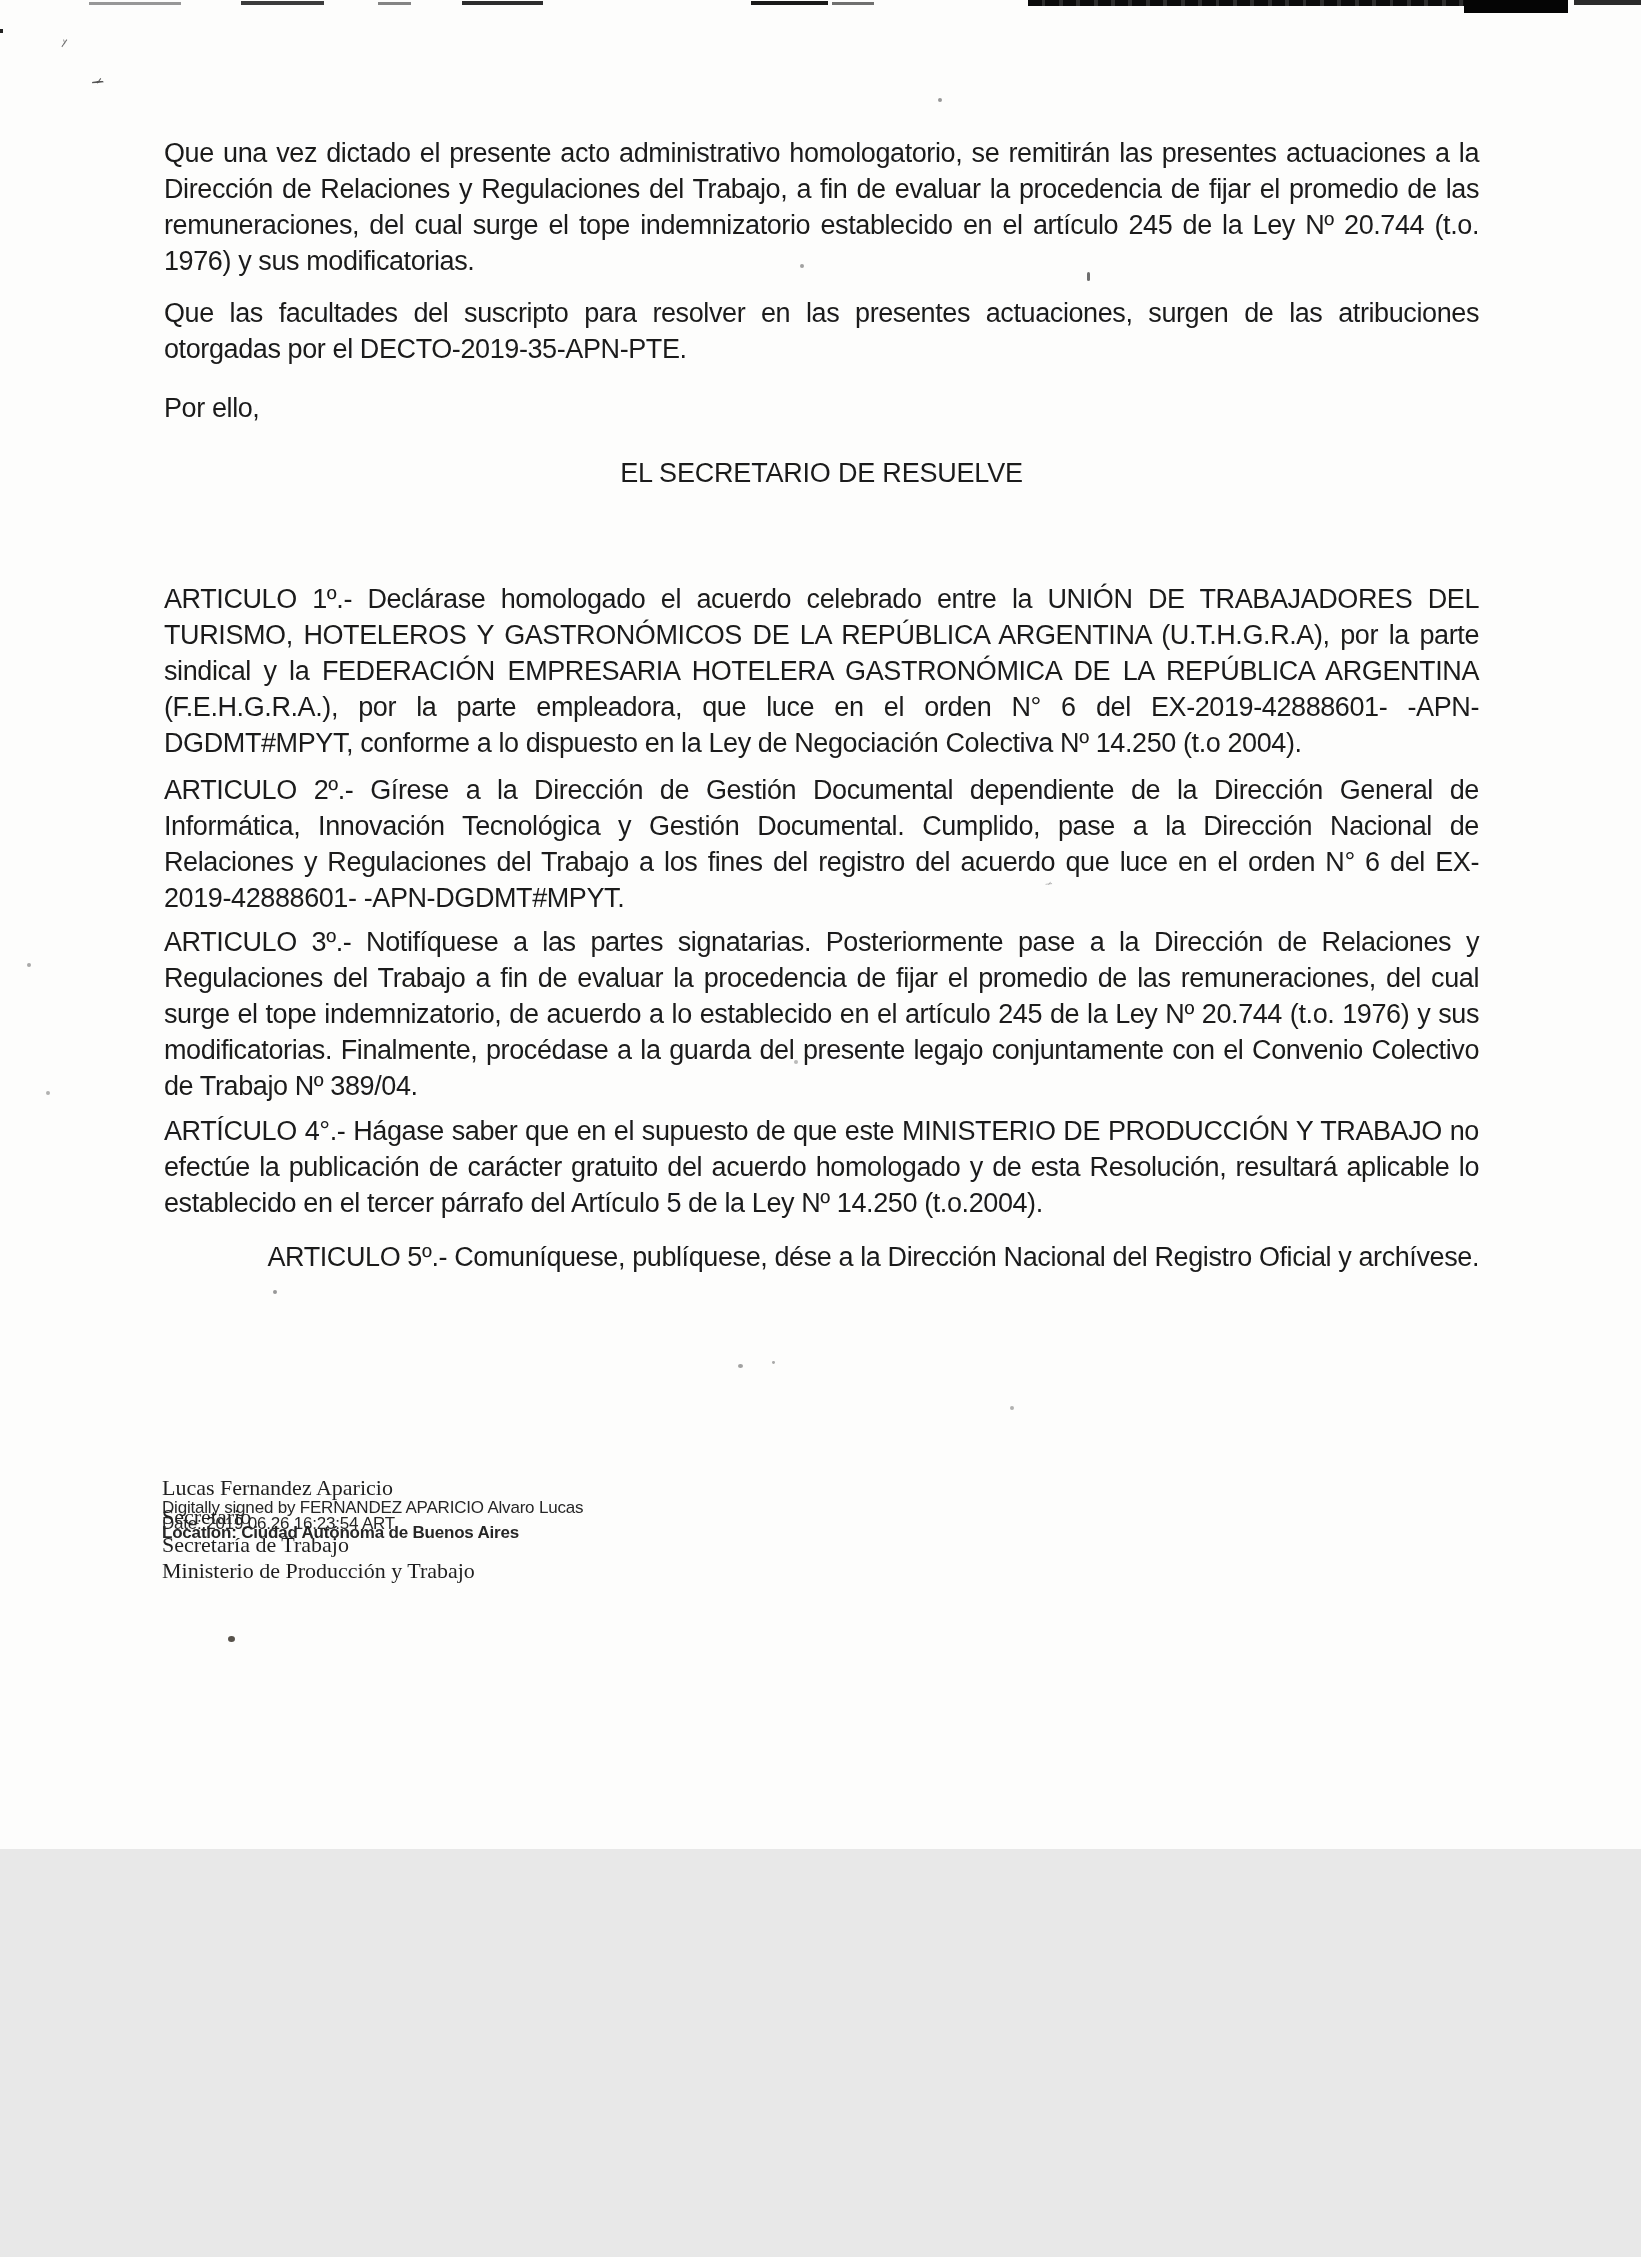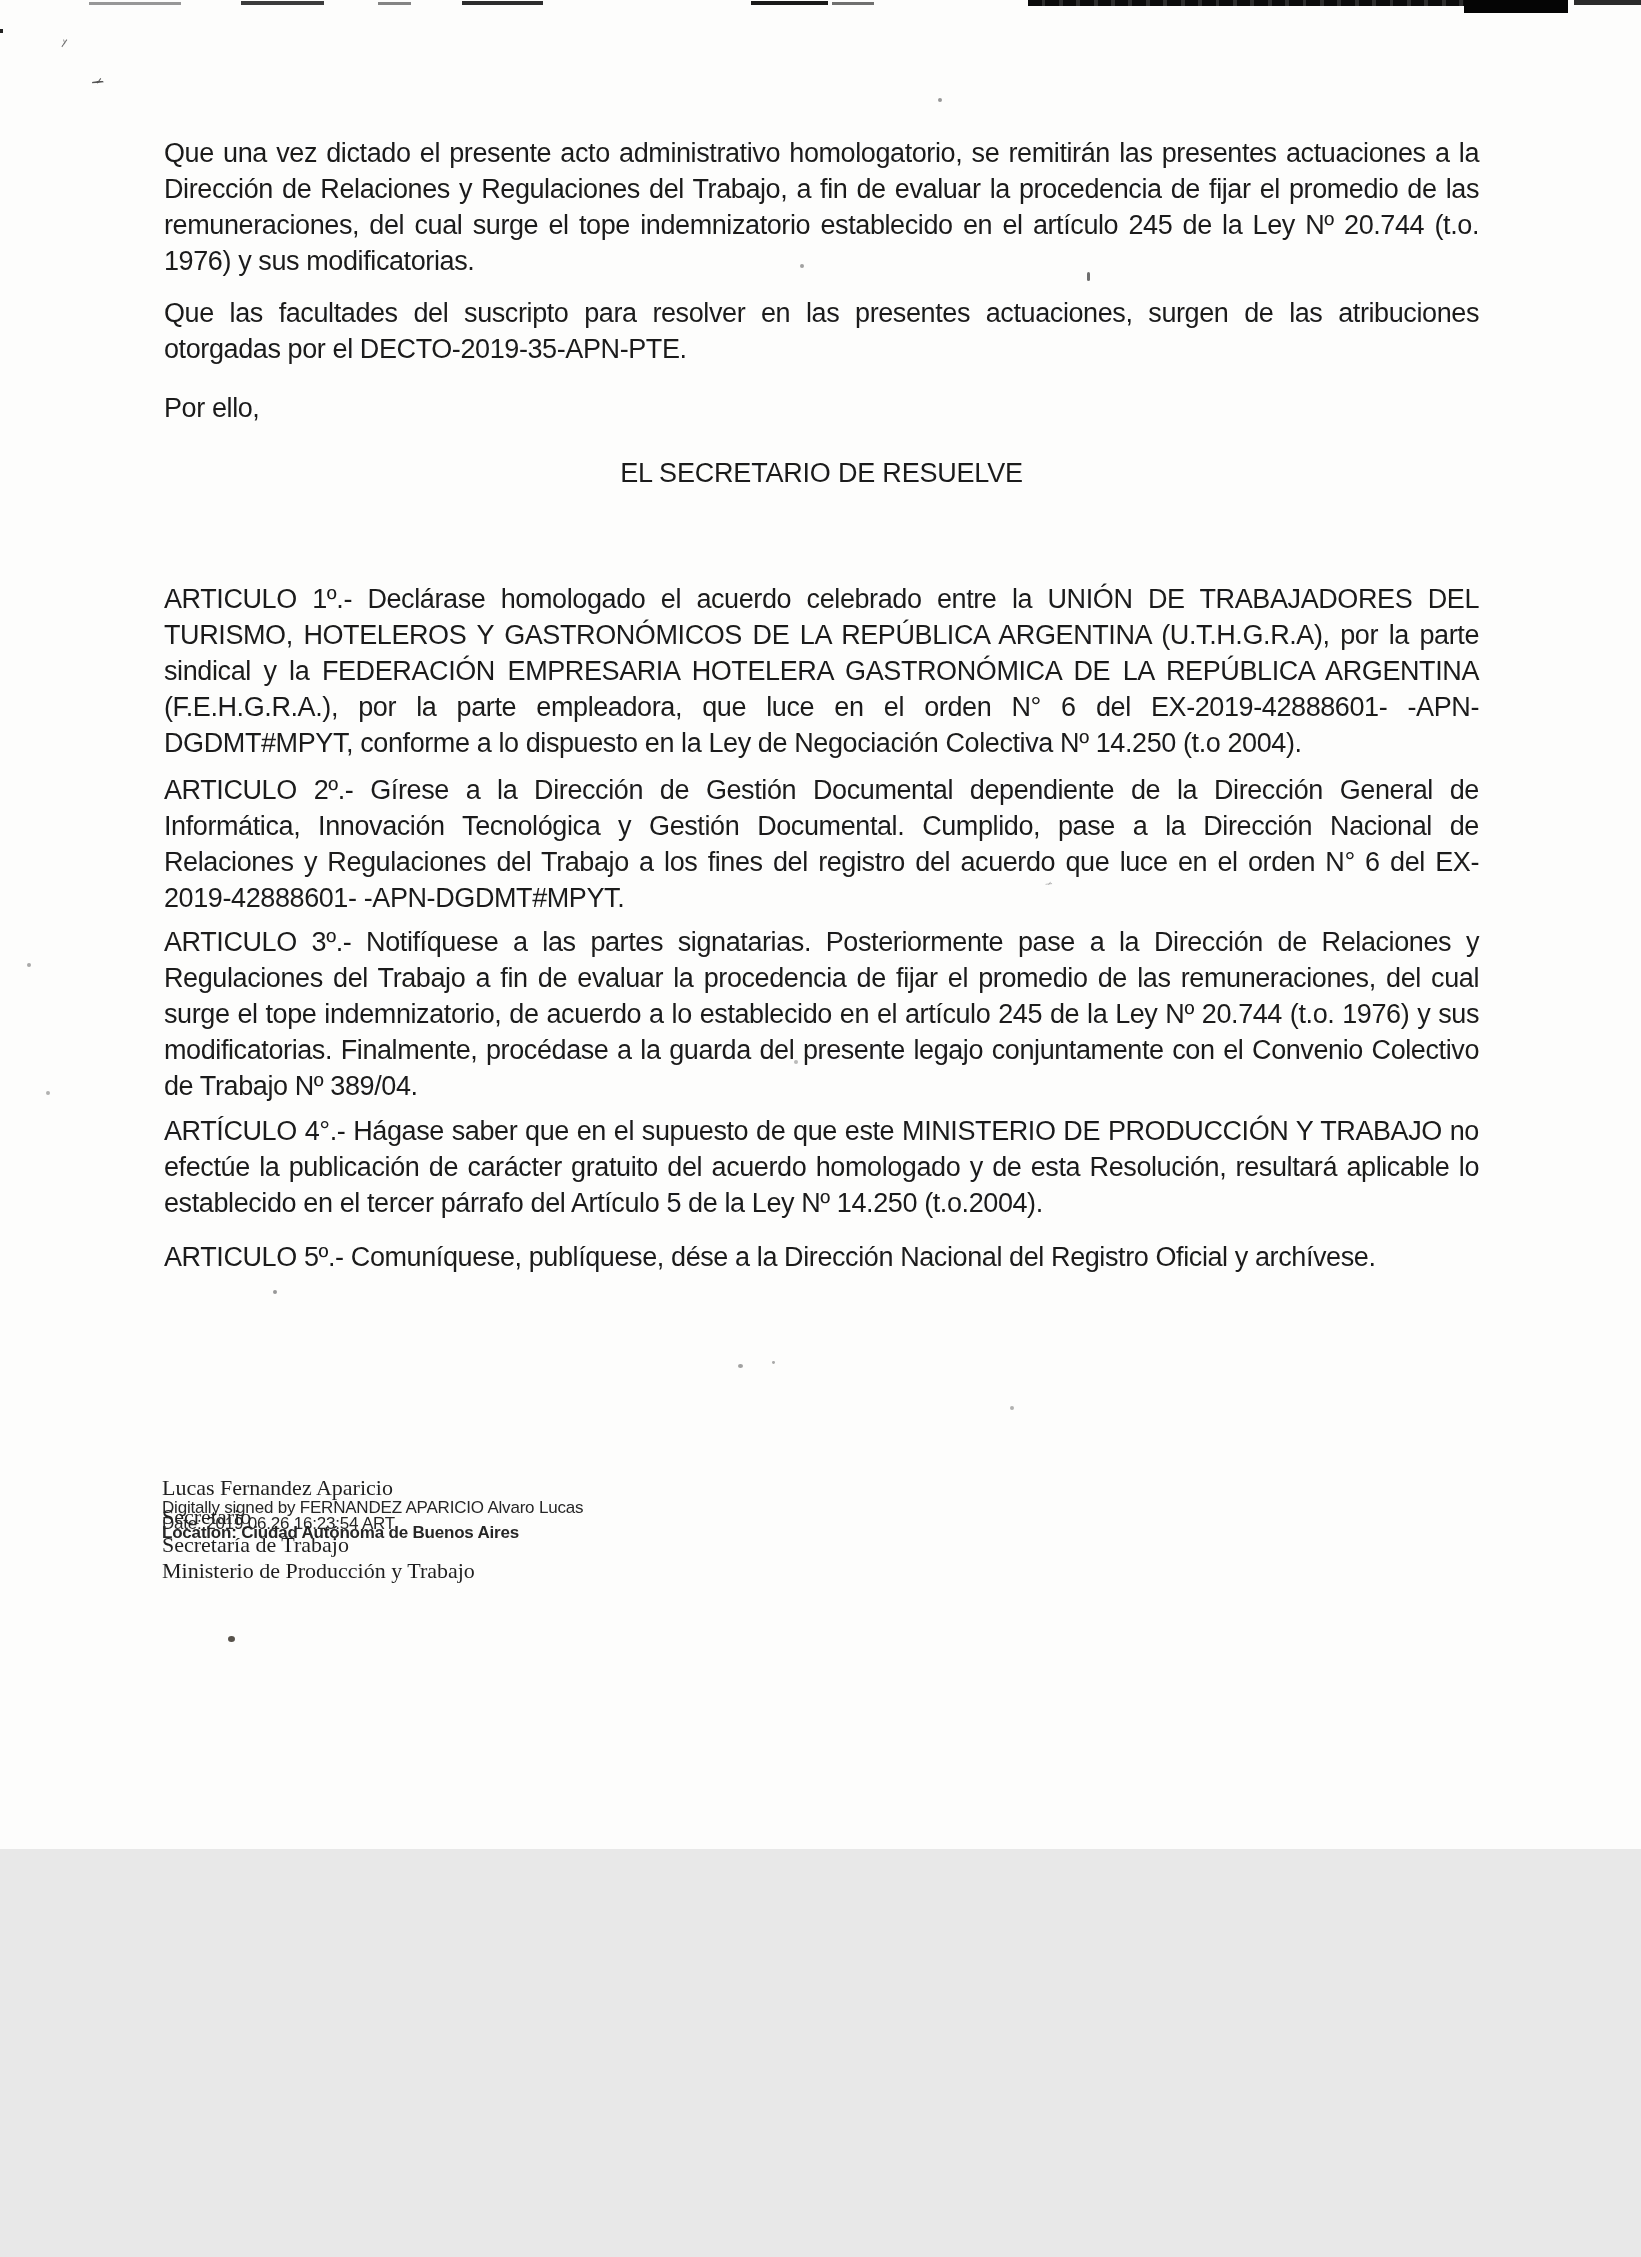--- a/index.html
+++ b/index.html
@@ -126,21 +126,21 @@
 
 
   <p class="body-text" style="top:581px;">ARTICULO 1º.- Declárase homologado el acuerdo celebrado entre la UNIÓN DE TRABAJADORES DEL TURISMO, HOTELEROS Y GASTRONÓMICOS DE LA REPÚBLICA ARGENTINA (U.T.H.G.R.A), por la parte sindical y la FEDERACIÓN EMPRESARIA HOTELERA GASTRONÓMICA DE LA REPÚBLICA ARGENTINA (F.E.H.G.R.A.), por la parte empleadora, que luce en el orden N° 6 del EX-2019-42888601- -APN-DGDMT#MPYT, conforme a lo dispuesto en la Ley de Negociación Colectiva Nº 14.250 (t.o 2004).</p>
 
   <p class="body-text" style="top:772px;">ARTICULO 2º.- Gírese a la Dirección de Gestión Documental dependiente de la Dirección General de Informática, Innovación Tecnológica y Gestión Documental. Cumplido, pase a la Dirección Nacional de Relaciones y Regulaciones del Trabajo a los fines del registro del acuerdo que luce en el orden N° 6 del EX-2019-42888601- -APN-DGDMT#MPYT.</p>
 
   <p class="body-text" style="top:924px;">ARTICULO 3º.- Notifíquese a las partes signatarias. Posteriormente pase a la Dirección de Relaciones y Regulaciones del Trabajo a fin de evaluar la procedencia de fijar el promedio de las remuneraciones, del cual surge el tope indemnizatorio, de acuerdo a lo establecido en el artículo 245 de la Ley Nº 20.744 (t.o. 1976) y sus modificatorias. Finalmente, procédase a la guarda del presente legajo conjuntamente con el Convenio Colectivo de Trabajo Nº 389/04.</p>
 
   <p class="body-text" style="top:1113px;">ARTÍCULO 4°.- Hágase saber que en el supuesto de que este MINISTERIO DE PRODUCCIÓN Y TRABAJO no efectúe la publicación de carácter gratuito del acuerdo homologado y de esta Resolución, resultará aplicable lo establecido en el tercer párrafo del Artículo 5 de la Ley Nº 14.250 (t.o.2004).</p>
 
-  <p class="body-text" style="top:1239px; text-align:left;">ARTICULO 5º.- Comuníquese, publíquese, dése a la Dirección Nacional del Registro Oficial y archívese.</p>
+  <p class="body-text" style="top:1239px; text-align:right;">ARTICULO 5º.- Comuníquese, publíquese, dése a la Dirección Nacional del Registro Oficial y archívese.</p>
 
   <div class="sig-block">
     <div class="sig-serif" style="top:0;">Lucas Fernandez Aparicio</div>
 
     <div class="sig-digital" style="top:23px; font-weight:normal;">Digitally signed by FERNANDEZ APARICIO Alvaro Lucas</div>
 
     <div class="sig-serif" style="top:29px;">Secretario</div>
 
     <div class="sig-digital" style="top:39px; font-weight:normal;">Date: 2019.06.26 16:23:54 ART</div>
 

